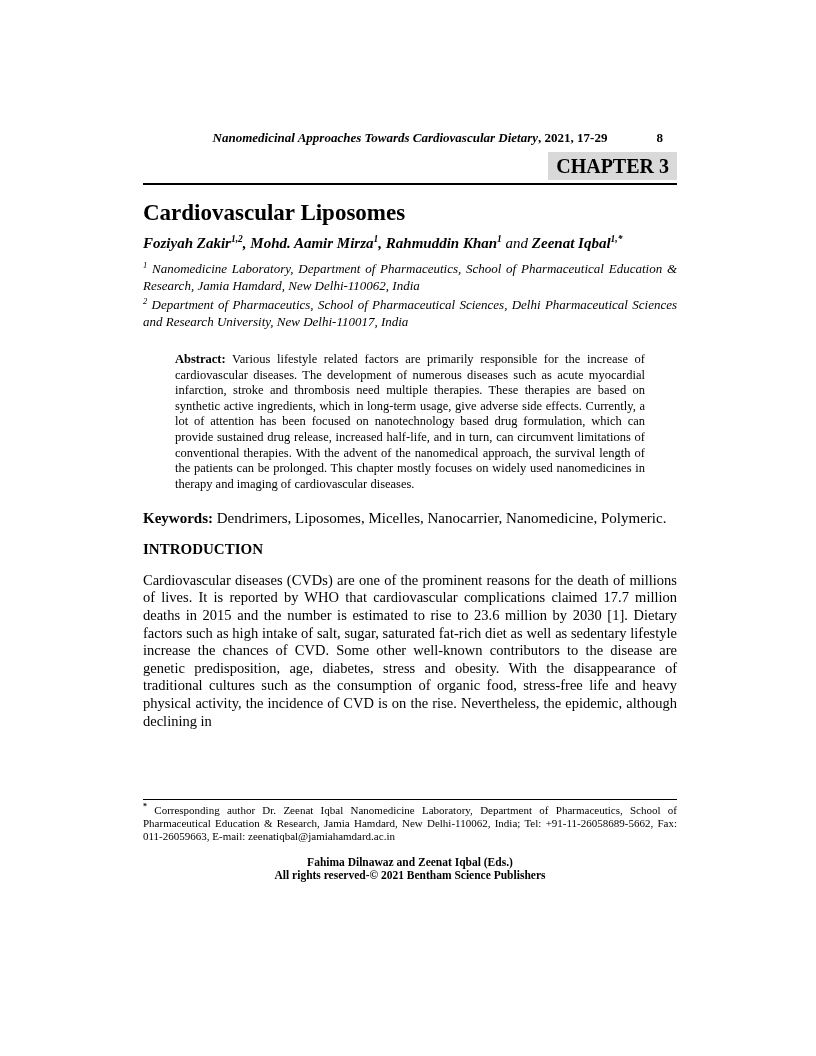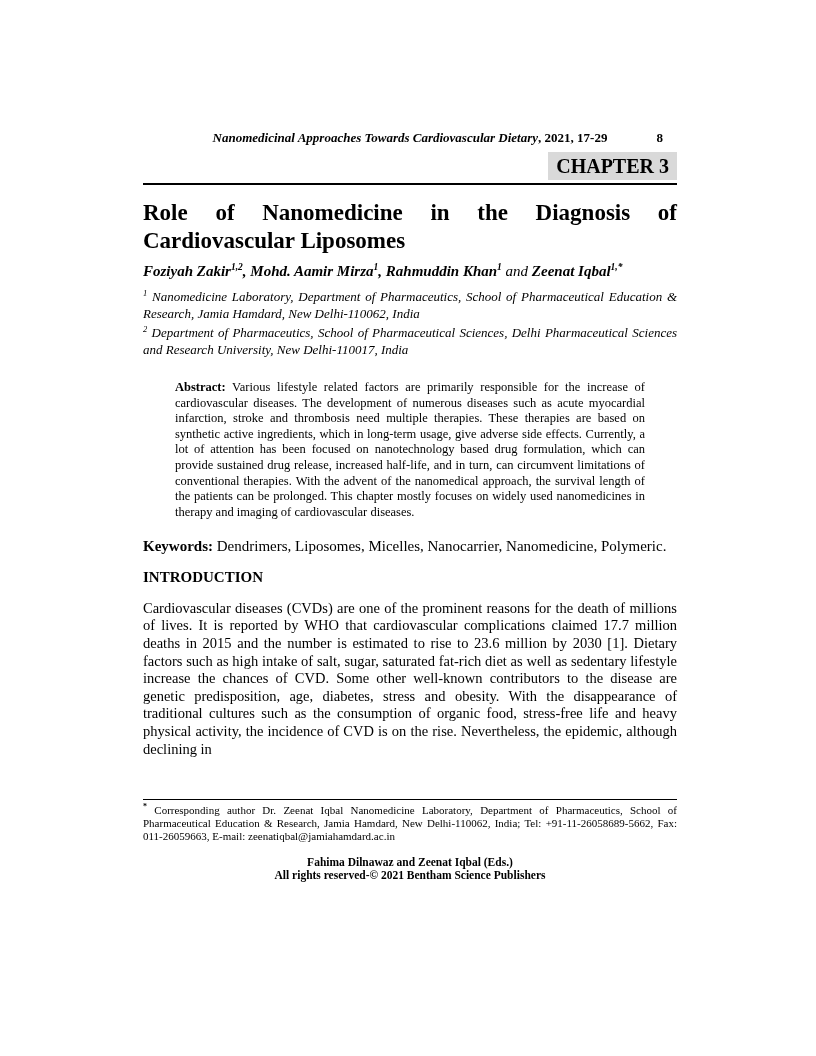--- a/index.html
+++ b/index.html
@@ -114,21 +114,20 @@
   <div class="content">
 
     <div class="running-head"><span class="rh-title">Nanomedicinal Approaches Towards Cardiovascular Dietary</span><span class="rh-info">, 2021, 17-29</span><span class="rh-page">8</span></div>
 
     <div class="chapter-row">
       <span class="chapter-badge">CHAPTER 3</span>
     </div>
     <div class="header-rule"></div>
 
     <h1 class="chapter-title">
-      <div class="title-l1">Role of Nanomedicine in the Diagnosis of</div>
       <div class="title-l2">Cardiovascular Liposomes</div>
     </h1>
 
     <p class="authors"><span><span>Foziyah Zakir</span><sup>1,2</sup></span><span>, </span><span><span>Mohd. Aamir Mirza</span><sup>1</sup></span><span>, </span><span><span>Rahmuddin Khan</span><sup>1</sup></span><span class="conj"> and </span><span><span>Zeenat Iqbal</span><sup>1,*</sup></span></p>
 
     <div class="affiliations">
       <p class="affiliation"><sup>1</sup><span> Nanomedicine Laboratory, Department of Pharmaceutics, School of Pharmaceutical Education &amp; Research, Jamia Hamdard, New Delhi-110062, India</span></p>
       <p class="affiliation"><sup>2</sup><span> Department of Pharmaceutics, School of Pharmaceutical Sciences, Delhi Pharmaceutical Sciences and Research University, New Delhi-110017, India</span></p>
     </div>
 

